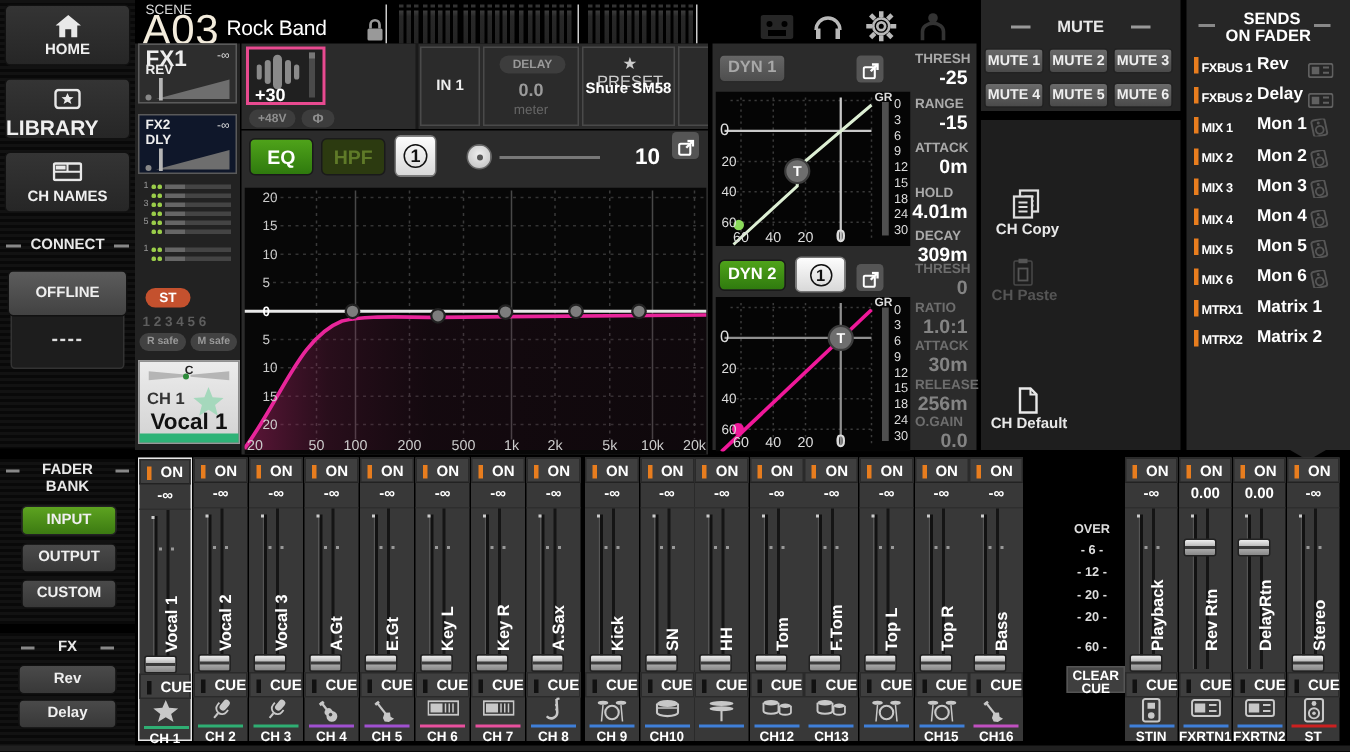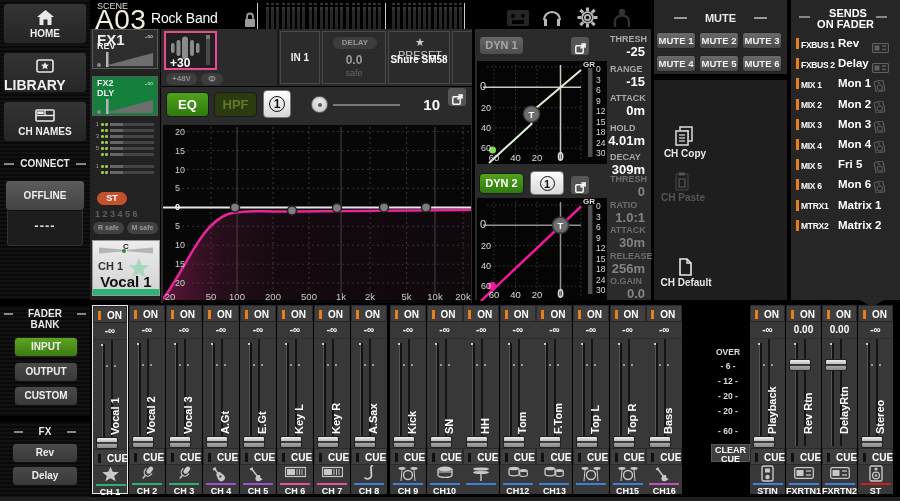--- a/index.html
+++ b/index.html
@@ -165,21 +165,21 @@
 <div style="position:absolute;left:92px;top:29px;width:66px;height:40px;background:#2d2d2d;border:1px solid #5a5a5a;">
     <div style="position:absolute;left:4px;top:1px;font-size:15px;font-weight:bold;color:#eee;">FX1</div>
     <div style="position:absolute;right:4px;top:2px;font-size:8px;color:#ddd;">-∞</div>
     <div style="position:absolute;left:4px;top:11px;font-size:9px;font-weight:bold;color:#eee;">REV</div>
     <svg style="position:absolute;left:3px;top:20px;" width="60" height="18" viewBox="0 0 60 18">
       <path d="M8 16 L57 3 L57 16 Z" fill="#6e6e6e"></path>
       <circle cx="3" cy="15" r="2" fill="#888"></circle>
       <rect x="10" y="2" width="2.5" height="15" fill="#b5b5b5"></rect>
     </svg>
   </div>
-<div style="position:absolute;left:92px;top:76px;width:66px;height:40px;background:#15803d;border:1px solid #5a5a5a;">
+<div style="position:absolute;left:92px;top:76px;width:66px;height:40px;background:#0f172a;border:1px solid #5a5a5a;">
     <div style="position:absolute;left:4px;top:1px;font-size:9px;font-weight:bold;color:#eee;">FX2</div>
     <div style="position:absolute;right:4px;top:2px;font-size:8px;color:#ddd;">-∞</div>
     <div style="position:absolute;left:4px;top:11px;font-size:9px;font-weight:bold;color:#eee;">DLY</div>
     <svg style="position:absolute;left:3px;top:20px;" width="60" height="18" viewBox="0 0 60 18">
       <path d="M8 16 L57 3 L57 16 Z" fill="#6e6e6e"></path>
       <circle cx="3" cy="15" r="2" fill="#888"></circle>
       <rect x="10" y="2" width="2.5" height="15" fill="#b5b5b5"></rect>
     </svg>
   </div>
 <div style="position:absolute;left:93px;top:122px;width:66px;height:38px;">
@@ -251,21 +251,21 @@
   </div>
 <div class="pill" style="left:166px;top:73px;width:31px;height:12px;background:#3d3d3d;line-height:12px;font-size:8px;color:#8e8e8e;">+48V</div>
 <div class="pill" style="left:201px;top:73px;width:22px;height:12px;background:#3d3d3d;line-height:12px;font-size:9px;color:#8e8e8e;">Φ</div>
 <div style="position:absolute;left:277px;top:29px;width:2px;height:57px;background:#191919;"></div>
 <div style="position:absolute;left:280px;top:31px;width:40px;height:53px;border:1px solid #4a4a4a;">
     <div style="position:absolute;left:0;top:20px;width:100%;text-align:center;font-size:10px;font-weight:bold;color:#eee;">IN 1</div>
   </div>
 <div style="position:absolute;left:322px;top:31px;width:64px;height:53px;border:1px solid #4a4a4a;">
     <div style="position:absolute;left:10px;top:5px;width:44px;height:12px;background:#3d3d3d;border-radius:6px;font-size:8px;color:#999;text-align:center;line-height:12px;font-weight:bold;">DELAY</div>
     <div style="position:absolute;left:0;top:21px;width:100%;text-align:center;font-size:12px;color:#9a9a9a;font-weight:bold;">0.0</div>
-    <div style="position:absolute;left:0;top:36px;width:100%;text-align:center;font-size:9px;color:#666;">safe</div>
+    <div style="position:absolute;left:0;top:36px;width:100%;text-align:center;font-size:9px;color:#666;">meter</div>
   </div>
 <div style="position:absolute;left:388px;top:31px;width:62px;height:53px;border:1px solid #4a4a4a;">
     <div style="position:absolute;left:6px;top:4px;width:50px;text-align:center;font-size:11px;color:#ccc;">★ PRESET</div>
     <div style="position:absolute;left:0;top:22px;width:100%;text-align:center;font-size:10px;color:#fff;font-weight:bold;">Shure SM58</div>
   </div>
 <div style="position:absolute;left:452px;top:31px;width:20px;height:53px;border:1px solid #4a4a4a;border-right:none;"></div>
 <div style="position:absolute;left:161px;top:87px;width:311px;height:216px;background:#2b2b2b;"></div>
 <div class="btn" style="left:166px;top:92px;width:43px;height:25px;background:linear-gradient(#4fa31a,#2f7a0e);line-height:23px;font-size:13px;border-color:#1a1a1a;color:#fff;">EQ</div>
 <div class="btn" style="left:214px;top:92px;width:43px;height:25px;background:#2c3a10;line-height:23px;font-size:13px;border-color:#1a1a1a;color:#5f7a28;">HPF</div>
 <div class="btn" style="left:263px;top:90px;width:28px;height:28px;background:linear-gradient(#fdfdfd,#d8d8d8);border-color:#777;"><span style="display:inline-block;margin-top:5px;width:16px;height:16px;border:1.8px solid #111;border-radius:50%;color:#111;font-size:12px;line-height:15px;font-weight:bold;">1</span></div>
@@ -529,21 +529,21 @@
 <div style="position:absolute;left:838px;top:138.0px;font-size:11.5px;font-weight:bold;color:#fff;">Mon 4</div>
 <div style="position:absolute;left:873px;top:139.0px;"><svg width="15" height="12" viewBox="0 0 15 12">
       <g transform="rotate(-12 7 6)">
         <rect x="2" y="0.5" width="9" height="11" rx="1.5" fill="none" stroke="#565656" stroke-width="1.3"></rect>
         <circle cx="6.5" cy="7.5" r="2.6" fill="none" stroke="#565656" stroke-width="1.2"></circle>
         <circle cx="6.5" cy="2.8" r="1" fill="#565656"></circle>
       </g>
     </svg></div>
 <div style="position:absolute;left:796px;top:159.2px;width:3px;height:11px;background:#e87d1e;"></div>
 <div style="position:absolute;left:801px;top:160.7px;font-size:8.5px;font-weight:bold;color:#fff;letter-spacing:-0.3px;">MIX 5</div>
-<div style="position:absolute;left:838px;top:158.2px;font-size:11.5px;font-weight:bold;color:#fff;">Fri 5</div>
+<div style="position:absolute;left:838px;top:158.2px;font-size:11.5px;font-weight:bold;color:#fff;">Mon 5</div>
 <div style="position:absolute;left:873px;top:159.2px;"><svg width="15" height="12" viewBox="0 0 15 12">
       <g transform="rotate(-12 7 6)">
         <rect x="2" y="0.5" width="9" height="11" rx="1.5" fill="none" stroke="#565656" stroke-width="1.3"></rect>
         <circle cx="6.5" cy="7.5" r="2.6" fill="none" stroke="#565656" stroke-width="1.2"></circle>
         <circle cx="6.5" cy="2.8" r="1" fill="#565656"></circle>
       </g>
     </svg></div>
 <div style="position:absolute;left:796px;top:179.39999999999998px;width:3px;height:11px;background:#e87d1e;"></div>
 <div style="position:absolute;left:801px;top:180.89999999999998px;font-size:8.5px;font-weight:bold;color:#fff;letter-spacing:-0.3px;">MIX 6</div>
 <div style="position:absolute;left:838px;top:178.39999999999998px;font-size:11.5px;font-weight:bold;color:#fff;">Mon 6</div>

